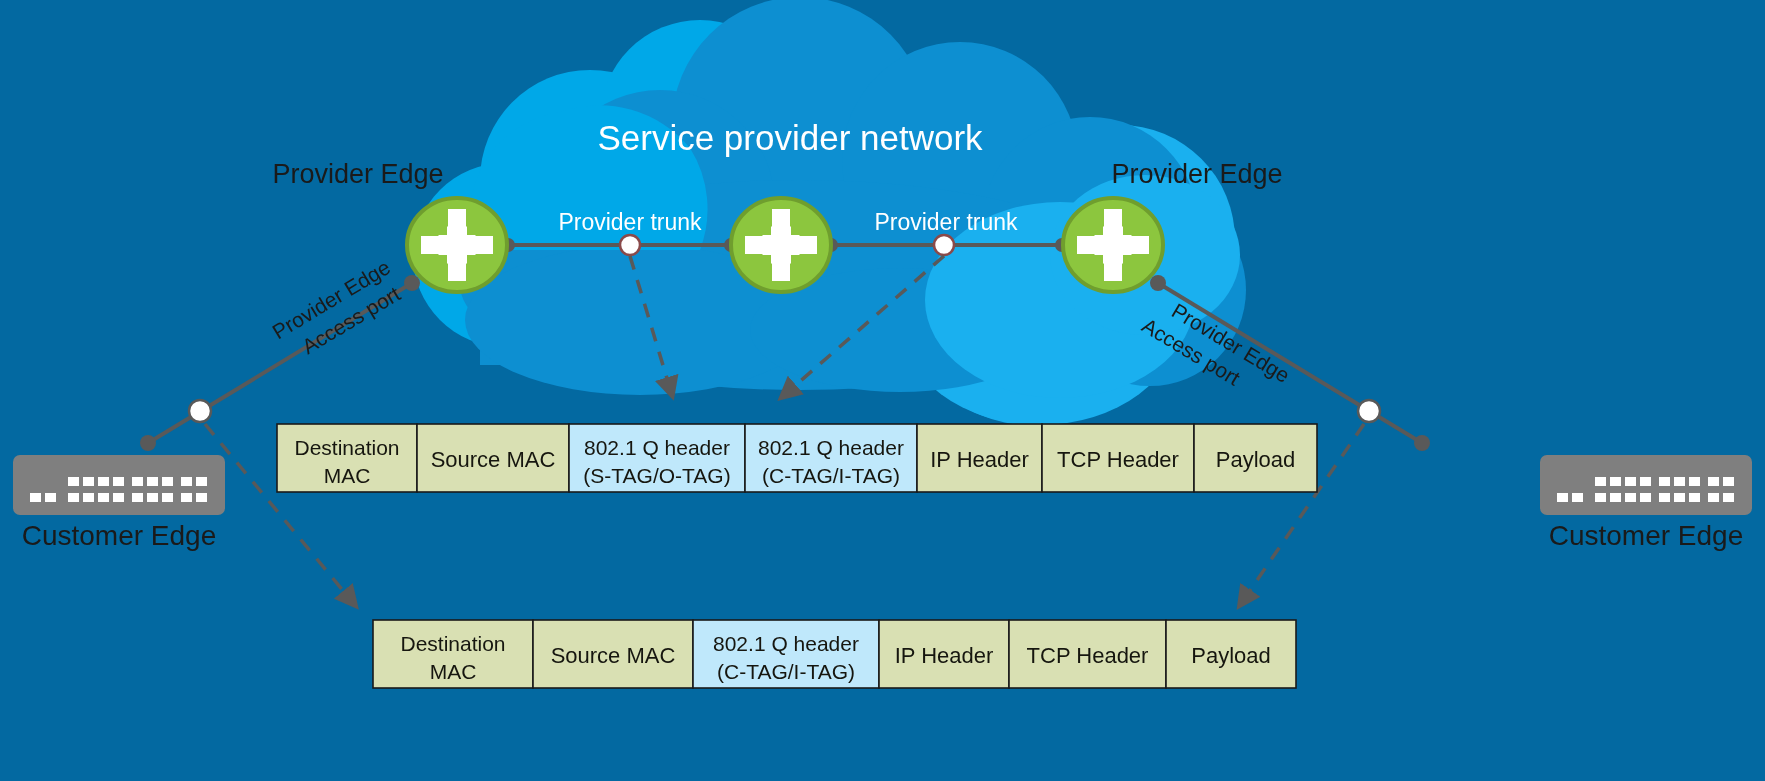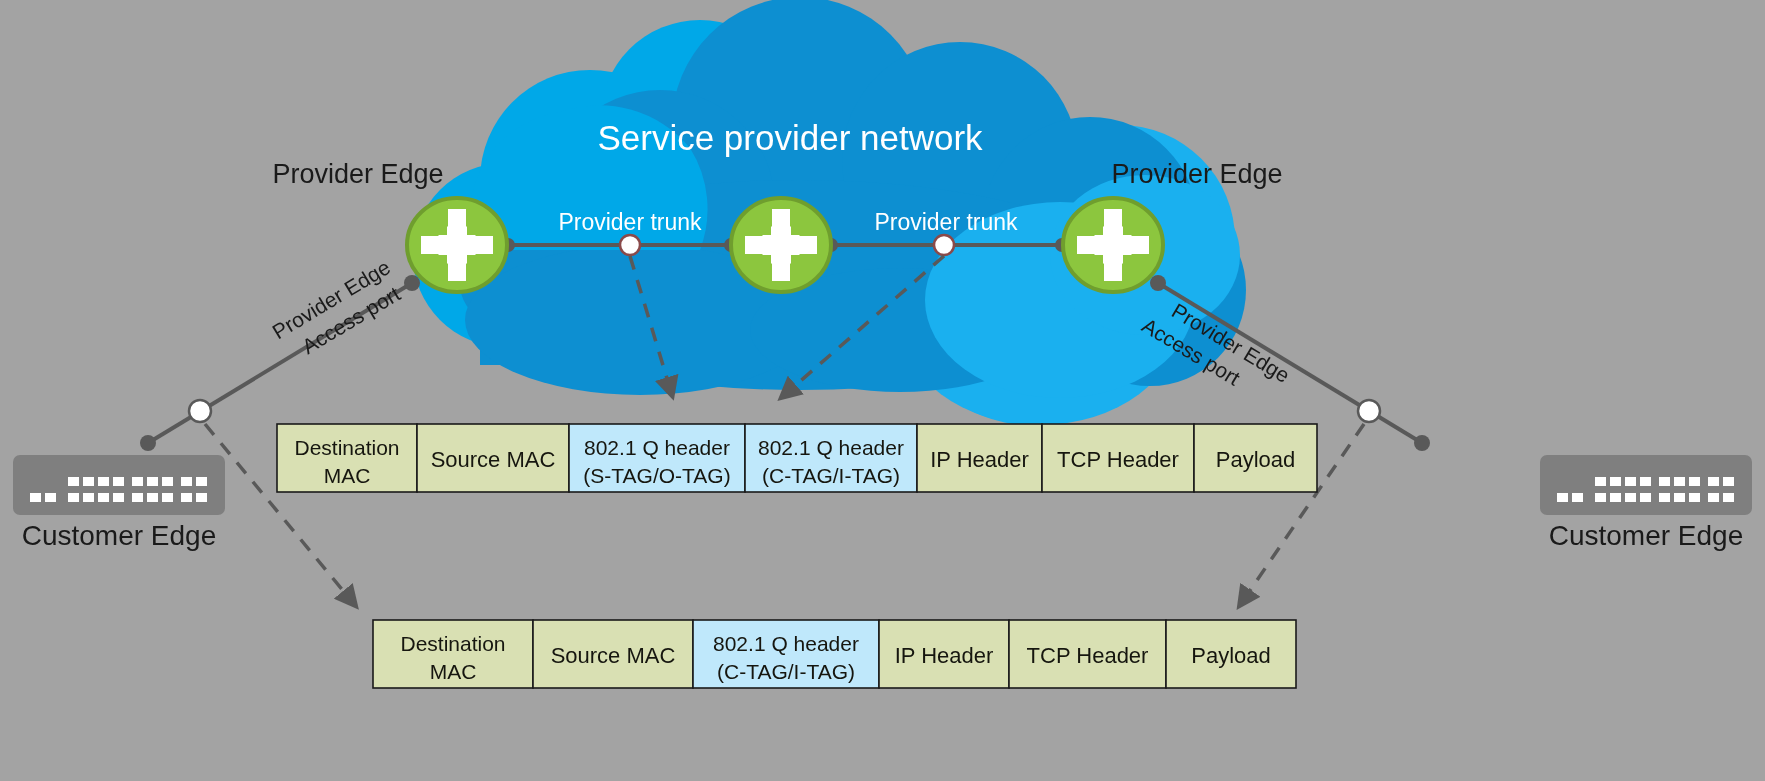--- a/index.html
+++ b/index.html
@@ -10,21 +10,21 @@
   }
   body {
     font-family: "Liberation Sans", sans-serif;
     -webkit-font-smoothing: antialiased;
   }
   #stage {
     position: relative;
     width: 1765px;
     height: 781px;
     overflow: hidden;
-    background: #a3a3a3;
+    background: #0369a1;
   }
   #diagram-svg {
     position: absolute;
     left: 0;
     top: 0;
     width: 1765px;
     height: 781px;
   }
   .cloud-title {
     font-family: "Liberation Sans", sans-serif;

